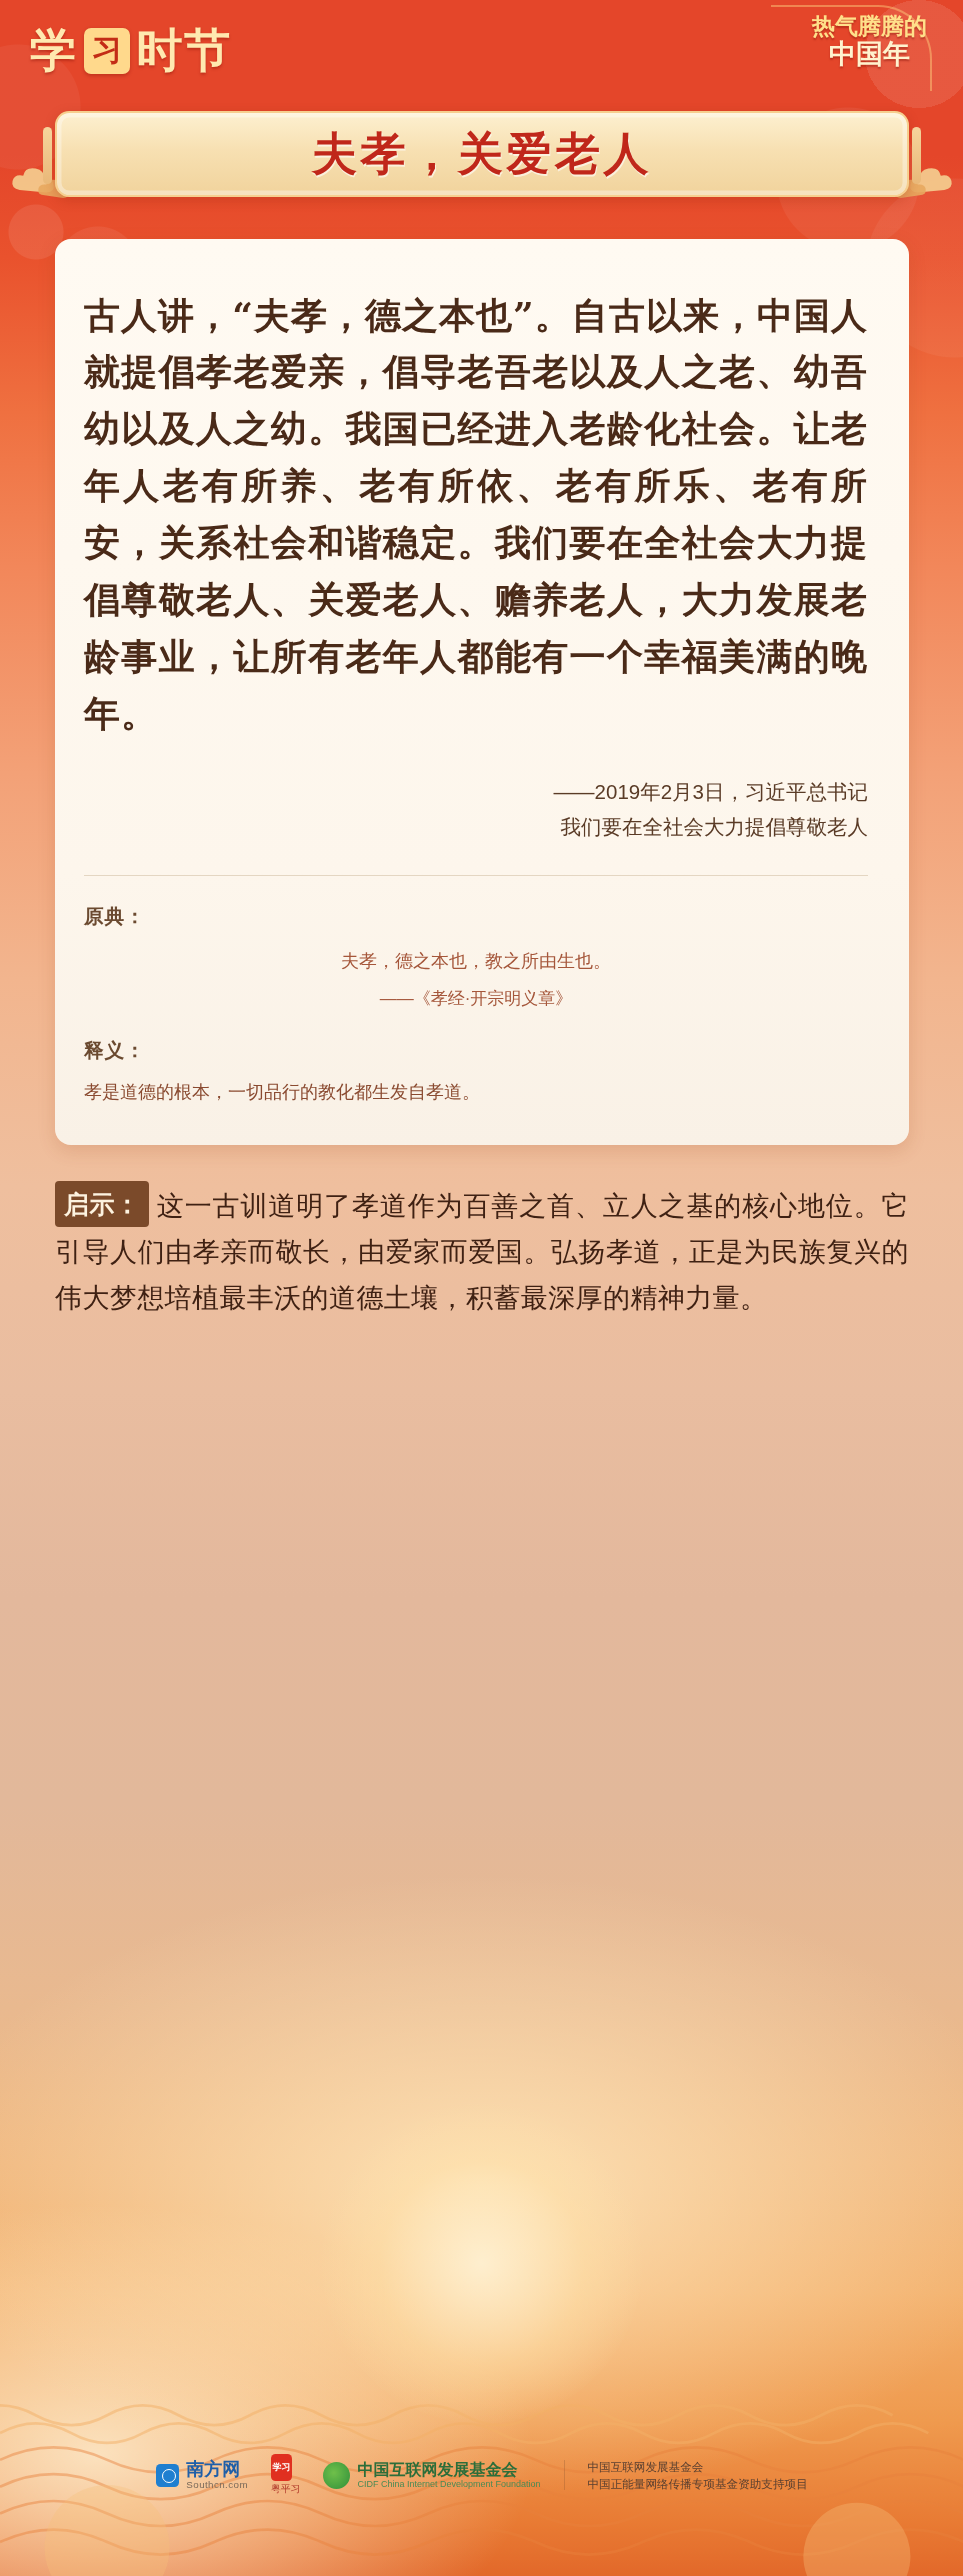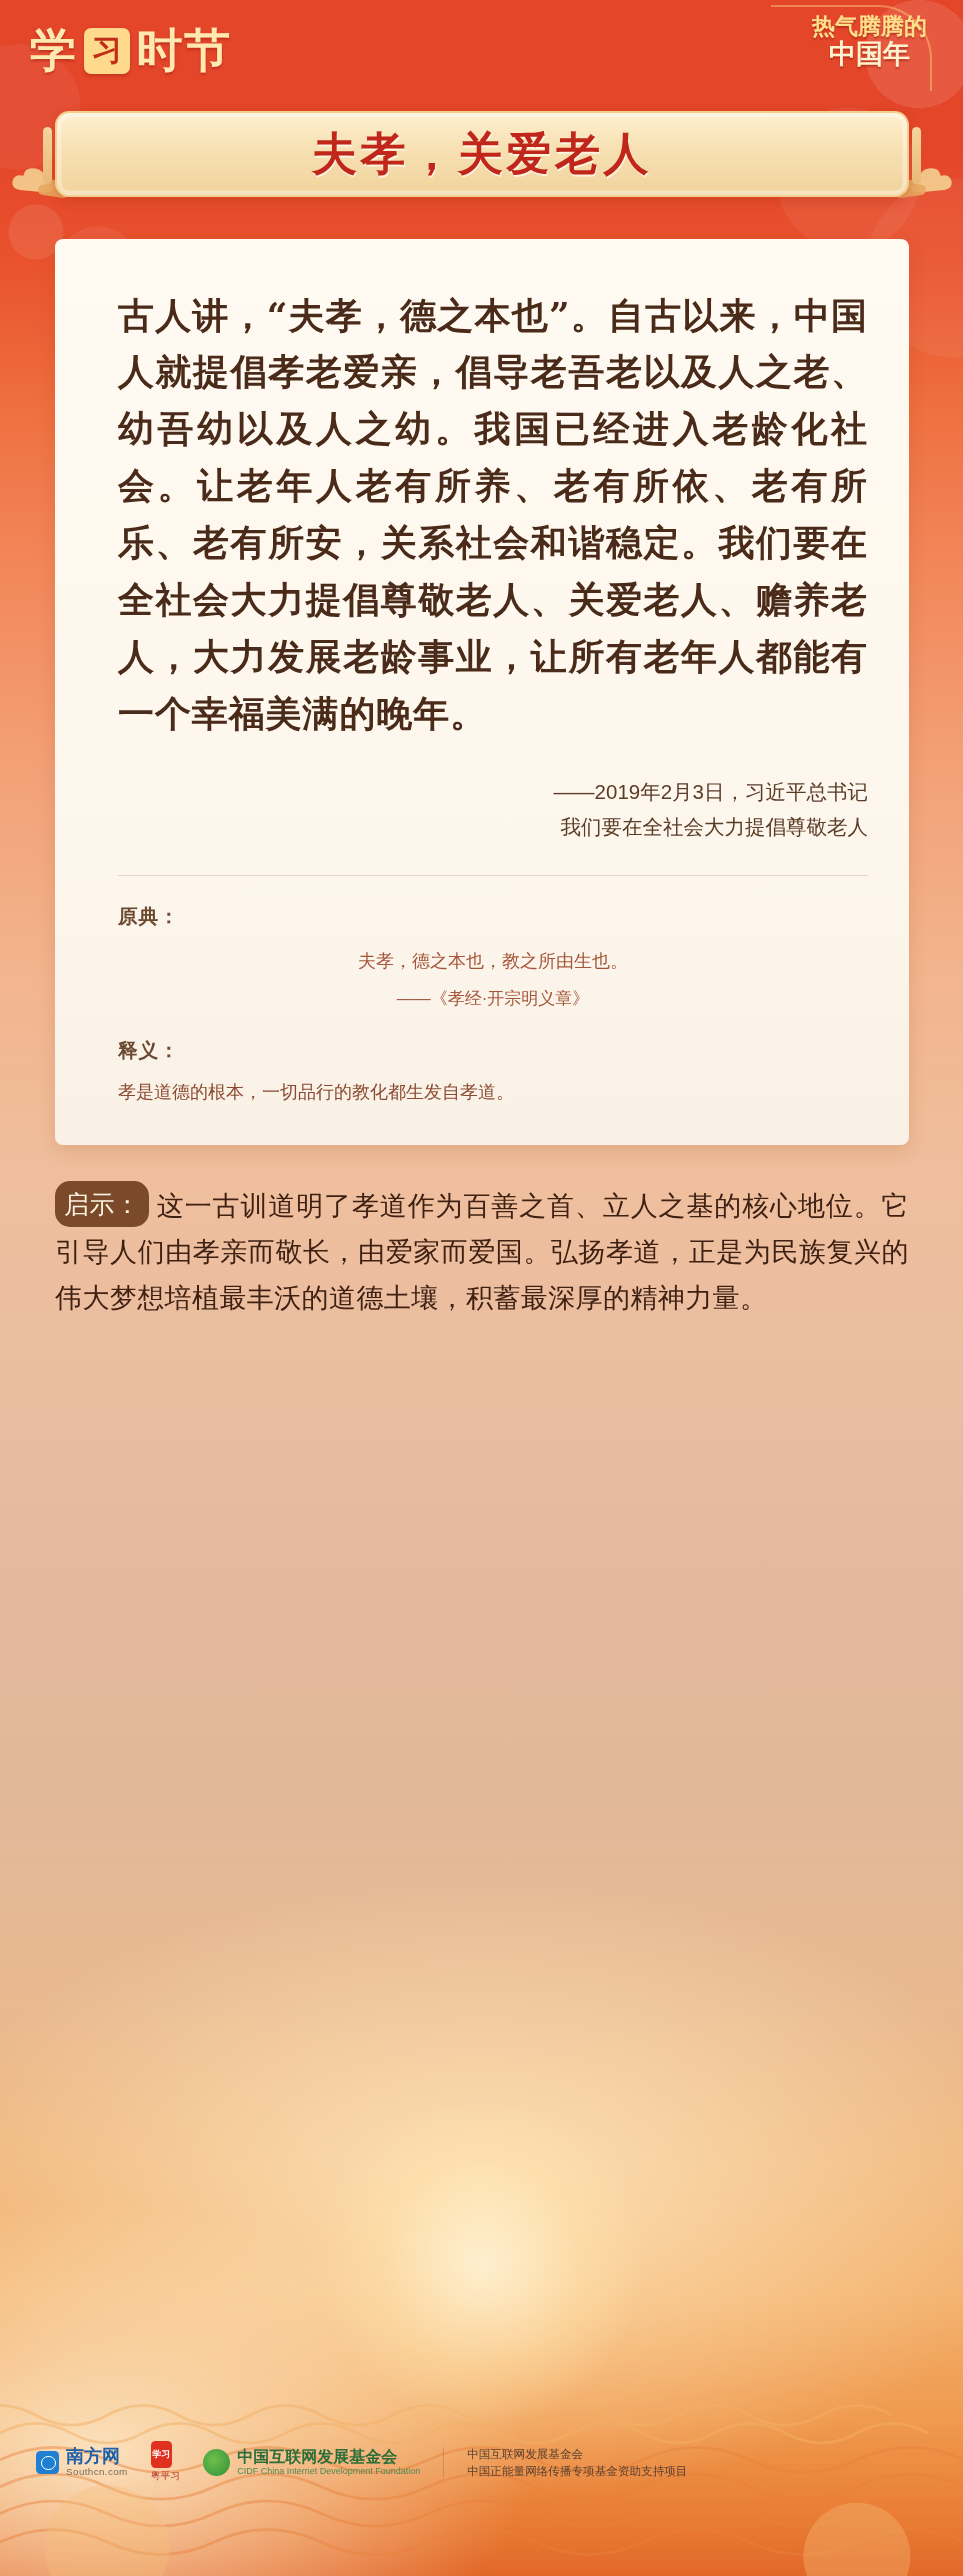--- a/index.html
+++ b/index.html
@@ -156,23 +156,23 @@
     pointer-events: none;
   }
   .cloud-left { left: -46px; }
   .cloud-right { right: -46px; transform: scaleX(-1); }
 
   
   .card {
     position: relative;
     margin: 32px 55px 0 55px;
     background: linear-gradient(180deg, #fffaf2 0%, #fdf6ec 70%, #f9f1e6 100%);
-    border-radius: 8px;
+    border-radius: 16px;
     box-shadow: 0 5.4px 18px rgba(150,60,20,0.16);
-    padding: 48px 41px 36px 63px;
+    padding: 48px 41px 36px 29px;
   }
   .quote-body {
     color: #4a2a18;
     font-size: 36px;
     line-height: 1.58;
     letter-spacing: 0.9px;
     font-family: "DejaVu Serif", "Liberation Serif", serif;
     font-weight: bold;
     text-align: justify;
   }
@@ -225,23 +225,23 @@
     font-size: 27px;
     line-height: 1.72;
     text-align: justify;
     letter-spacing: 0.4px;
   }
   .tag {
     display: inline-block;
     background: #7b4a2a;
     color: #fdf3e0;
     font-size: 25px;
-    font-weight: normal;
+    font-weight: bold;
     padding: 1.8px 9px;
-    border-radius: 15px;
+    border-radius: 4px;
     margin-right: 7.1px;
     vertical-align: 1.8px;
   }
 
   
   .waves {
     position: absolute;
     left: 0; right: 0; bottom: 0;
     height: 384px;
     pointer-events: none;
@@ -251,23 +251,24 @@
     left: 50%; bottom: 152px;
     transform: translateX(-50%);
     width: 321px; height: 321px;
     border-radius: 50%;
     background: radial-gradient(circle, rgba(255,243,214,0.85) 0%, rgba(255,226,170,0.45) 45%, rgba(255,210,150,0) 72%);
   }
 
   
   .footer {
     position: absolute;
-    left: 0; right: 0; bottom: 93px;
+    left: 0; right: 0; bottom: 80px;
     display: flex;
     align-items: center;
+    justify-content: center;
     gap: 23px;
     padding: 0 36px;
     margin-top: 26px;
   }
   .f-item { display: flex; align-items: center; gap: 7.1px; }
   .f-logo-blue {
     width: 23px; height: 23px; border-radius: 4.5px;
     background: #1f7fd0;
     position: relative;
   }

